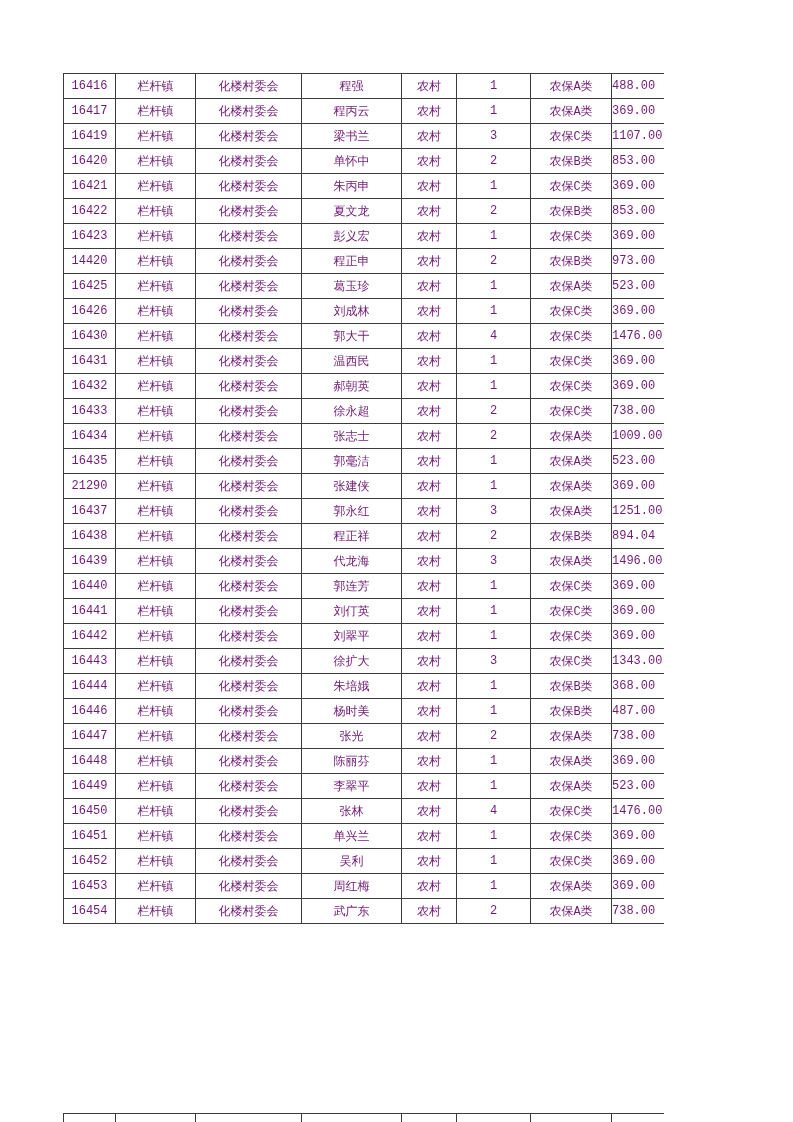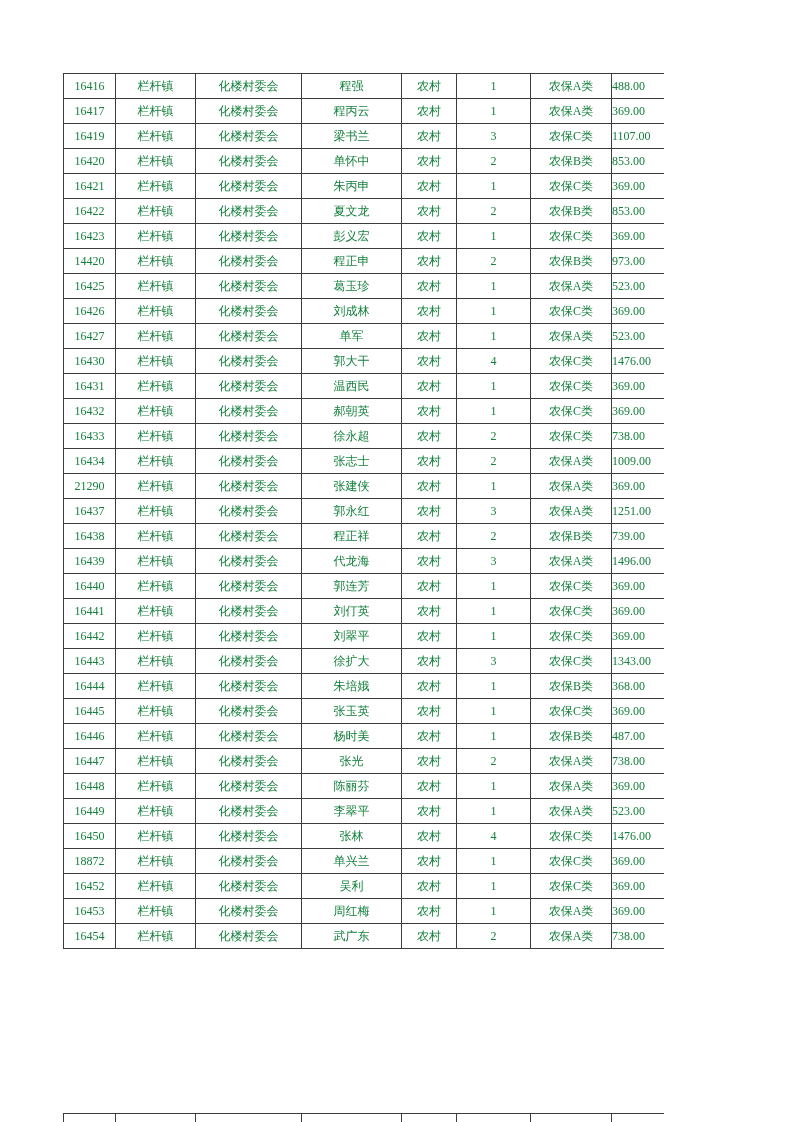--- a/index.html
+++ b/index.html
@@ -6,22 +6,22 @@
     margin: 0;
     padding: 0;
     background: #ffffff;
   }
   .page {
     position: relative;
     width: 664px;
     height: 1122px;
     background: #ffffff;
     overflow: hidden;
-    font-family: Liberation Serif, serif;
-    color: #15803d;
+    font-family: Liberation Mono, monospace;
+    color: #701a75;
   }
   table.records {
     position: absolute;
     left: 63px;
     top: 73px;
     width: 623px;
     border-collapse: collapse;
     table-layout: fixed;
     font-size: 12px;
   }
@@ -182,256 +182,246 @@
     <td class="c-id">16426</td>
     <td class="c-town">栏杆镇</td>
     <td class="c-village">化楼村委会</td>
     <td class="c-name">刘成林</td>
     <td class="c-res">农村</td>
     <td class="c-count">1</td>
     <td class="c-cat">农保C类</td>
     <td class="c-amt">369.00</td>
   </tr>
 
-  <tr>
-    <td class="c-id">16427</td>
-    <td class="c-town">栏杆镇</td>
-    <td class="c-village">化楼村委会</td>
-    <td class="c-name">单军</td>
+
+
+
+  <tr>
+    <td class="c-id">16430</td>
+    <td class="c-town">栏杆镇</td>
+    <td class="c-village">化楼村委会</td>
+    <td class="c-name">郭大干</td>
+    <td class="c-res">农村</td>
+    <td class="c-count">4</td>
+    <td class="c-cat">农保C类</td>
+    <td class="c-amt">1476.00</td>
+  </tr>
+
+  <tr>
+    <td class="c-id">16431</td>
+    <td class="c-town">栏杆镇</td>
+    <td class="c-village">化楼村委会</td>
+    <td class="c-name">温西民</td>
+    <td class="c-res">农村</td>
+    <td class="c-count">1</td>
+    <td class="c-cat">农保C类</td>
+    <td class="c-amt">369.00</td>
+  </tr>
+
+  <tr>
+    <td class="c-id">16432</td>
+    <td class="c-town">栏杆镇</td>
+    <td class="c-village">化楼村委会</td>
+    <td class="c-name">郝朝英</td>
+    <td class="c-res">农村</td>
+    <td class="c-count">1</td>
+    <td class="c-cat">农保C类</td>
+    <td class="c-amt">369.00</td>
+  </tr>
+
+  <tr>
+    <td class="c-id">16433</td>
+    <td class="c-town">栏杆镇</td>
+    <td class="c-village">化楼村委会</td>
+    <td class="c-name">徐永超</td>
+    <td class="c-res">农村</td>
+    <td class="c-count">2</td>
+    <td class="c-cat">农保C类</td>
+    <td class="c-amt">738.00</td>
+  </tr>
+
+  <tr>
+    <td class="c-id">16434</td>
+    <td class="c-town">栏杆镇</td>
+    <td class="c-village">化楼村委会</td>
+    <td class="c-name">张志士</td>
+    <td class="c-res">农村</td>
+    <td class="c-count">2</td>
+    <td class="c-cat">农保A类</td>
+    <td class="c-amt">1009.00</td>
+  </tr>
+
+  <tr>
+    <td class="c-id">16435</td>
+    <td class="c-town">栏杆镇</td>
+    <td class="c-village">化楼村委会</td>
+    <td class="c-name">郭毫洁</td>
     <td class="c-res">农村</td>
     <td class="c-count">1</td>
     <td class="c-cat">农保A类</td>
     <td class="c-amt">523.00</td>
   </tr>
 
-
-
-  <tr>
-    <td class="c-id">16430</td>
-    <td class="c-town">栏杆镇</td>
-    <td class="c-village">化楼村委会</td>
-    <td class="c-name">郭大干</td>
+  <tr>
+    <td class="c-id">21290</td>
+    <td class="c-town">栏杆镇</td>
+    <td class="c-village">化楼村委会</td>
+    <td class="c-name">张建侠</td>
+    <td class="c-res">农村</td>
+    <td class="c-count">1</td>
+    <td class="c-cat">农保A类</td>
+    <td class="c-amt">369.00</td>
+  </tr>
+
+  <tr>
+    <td class="c-id">16437</td>
+    <td class="c-town">栏杆镇</td>
+    <td class="c-village">化楼村委会</td>
+    <td class="c-name">郭永红</td>
+    <td class="c-res">农村</td>
+    <td class="c-count">3</td>
+    <td class="c-cat">农保A类</td>
+    <td class="c-amt">1251.00</td>
+  </tr>
+
+  <tr>
+    <td class="c-id">16438</td>
+    <td class="c-town">栏杆镇</td>
+    <td class="c-village">化楼村委会</td>
+    <td class="c-name">程正祥</td>
+    <td class="c-res">农村</td>
+    <td class="c-count">2</td>
+    <td class="c-cat">农保B类</td>
+    <td class="c-amt">894.04</td>
+  </tr>
+
+  <tr>
+    <td class="c-id">16439</td>
+    <td class="c-town">栏杆镇</td>
+    <td class="c-village">化楼村委会</td>
+    <td class="c-name">代龙海</td>
+    <td class="c-res">农村</td>
+    <td class="c-count">3</td>
+    <td class="c-cat">农保A类</td>
+    <td class="c-amt">1496.00</td>
+  </tr>
+
+  <tr>
+    <td class="c-id">16440</td>
+    <td class="c-town">栏杆镇</td>
+    <td class="c-village">化楼村委会</td>
+    <td class="c-name">郭连芳</td>
+    <td class="c-res">农村</td>
+    <td class="c-count">1</td>
+    <td class="c-cat">农保C类</td>
+    <td class="c-amt">369.00</td>
+  </tr>
+
+  <tr>
+    <td class="c-id">16441</td>
+    <td class="c-town">栏杆镇</td>
+    <td class="c-village">化楼村委会</td>
+    <td class="c-name">刘仃英</td>
+    <td class="c-res">农村</td>
+    <td class="c-count">1</td>
+    <td class="c-cat">农保C类</td>
+    <td class="c-amt">369.00</td>
+  </tr>
+
+  <tr>
+    <td class="c-id">16442</td>
+    <td class="c-town">栏杆镇</td>
+    <td class="c-village">化楼村委会</td>
+    <td class="c-name">刘翠平</td>
+    <td class="c-res">农村</td>
+    <td class="c-count">1</td>
+    <td class="c-cat">农保C类</td>
+    <td class="c-amt">369.00</td>
+  </tr>
+
+  <tr>
+    <td class="c-id">16443</td>
+    <td class="c-town">栏杆镇</td>
+    <td class="c-village">化楼村委会</td>
+    <td class="c-name">徐扩大</td>
+    <td class="c-res">农村</td>
+    <td class="c-count">3</td>
+    <td class="c-cat">农保C类</td>
+    <td class="c-amt">1343.00</td>
+  </tr>
+
+  <tr>
+    <td class="c-id">16444</td>
+    <td class="c-town">栏杆镇</td>
+    <td class="c-village">化楼村委会</td>
+    <td class="c-name">朱培娥</td>
+    <td class="c-res">农村</td>
+    <td class="c-count">1</td>
+    <td class="c-cat">农保B类</td>
+    <td class="c-amt">368.00</td>
+  </tr>
+
+
+  <tr>
+    <td class="c-id">16446</td>
+    <td class="c-town">栏杆镇</td>
+    <td class="c-village">化楼村委会</td>
+    <td class="c-name">杨时美</td>
+    <td class="c-res">农村</td>
+    <td class="c-count">1</td>
+    <td class="c-cat">农保B类</td>
+    <td class="c-amt">487.00</td>
+  </tr>
+
+  <tr>
+    <td class="c-id">16447</td>
+    <td class="c-town">栏杆镇</td>
+    <td class="c-village">化楼村委会</td>
+    <td class="c-name">张光</td>
+    <td class="c-res">农村</td>
+    <td class="c-count">2</td>
+    <td class="c-cat">农保A类</td>
+    <td class="c-amt">738.00</td>
+  </tr>
+
+  <tr>
+    <td class="c-id">16448</td>
+    <td class="c-town">栏杆镇</td>
+    <td class="c-village">化楼村委会</td>
+    <td class="c-name">陈丽芬</td>
+    <td class="c-res">农村</td>
+    <td class="c-count">1</td>
+    <td class="c-cat">农保A类</td>
+    <td class="c-amt">369.00</td>
+  </tr>
+
+  <tr>
+    <td class="c-id">16449</td>
+    <td class="c-town">栏杆镇</td>
+    <td class="c-village">化楼村委会</td>
+    <td class="c-name">李翠平</td>
+    <td class="c-res">农村</td>
+    <td class="c-count">1</td>
+    <td class="c-cat">农保A类</td>
+    <td class="c-amt">523.00</td>
+  </tr>
+
+  <tr>
+    <td class="c-id">16450</td>
+    <td class="c-town">栏杆镇</td>
+    <td class="c-village">化楼村委会</td>
+    <td class="c-name">张林</td>
     <td class="c-res">农村</td>
     <td class="c-count">4</td>
     <td class="c-cat">农保C类</td>
     <td class="c-amt">1476.00</td>
   </tr>
 
   <tr>
-    <td class="c-id">16431</td>
-    <td class="c-town">栏杆镇</td>
-    <td class="c-village">化楼村委会</td>
-    <td class="c-name">温西民</td>
-    <td class="c-res">农村</td>
-    <td class="c-count">1</td>
-    <td class="c-cat">农保C类</td>
-    <td class="c-amt">369.00</td>
-  </tr>
-
-  <tr>
-    <td class="c-id">16432</td>
-    <td class="c-town">栏杆镇</td>
-    <td class="c-village">化楼村委会</td>
-    <td class="c-name">郝朝英</td>
-    <td class="c-res">农村</td>
-    <td class="c-count">1</td>
-    <td class="c-cat">农保C类</td>
-    <td class="c-amt">369.00</td>
-  </tr>
-
-  <tr>
-    <td class="c-id">16433</td>
-    <td class="c-town">栏杆镇</td>
-    <td class="c-village">化楼村委会</td>
-    <td class="c-name">徐永超</td>
-    <td class="c-res">农村</td>
-    <td class="c-count">2</td>
-    <td class="c-cat">农保C类</td>
-    <td class="c-amt">738.00</td>
-  </tr>
-
-  <tr>
-    <td class="c-id">16434</td>
-    <td class="c-town">栏杆镇</td>
-    <td class="c-village">化楼村委会</td>
-    <td class="c-name">张志士</td>
-    <td class="c-res">农村</td>
-    <td class="c-count">2</td>
-    <td class="c-cat">农保A类</td>
-    <td class="c-amt">1009.00</td>
-  </tr>
-
-
-  <tr>
-    <td class="c-id">21290</td>
-    <td class="c-town">栏杆镇</td>
-    <td class="c-village">化楼村委会</td>
-    <td class="c-name">张建侠</td>
-    <td class="c-res">农村</td>
-    <td class="c-count">1</td>
-    <td class="c-cat">农保A类</td>
-    <td class="c-amt">369.00</td>
-  </tr>
-
-  <tr>
-    <td class="c-id">16437</td>
-    <td class="c-town">栏杆镇</td>
-    <td class="c-village">化楼村委会</td>
-    <td class="c-name">郭永红</td>
-    <td class="c-res">农村</td>
-    <td class="c-count">3</td>
-    <td class="c-cat">农保A类</td>
-    <td class="c-amt">1251.00</td>
-  </tr>
-
-  <tr>
-    <td class="c-id">16438</td>
-    <td class="c-town">栏杆镇</td>
-    <td class="c-village">化楼村委会</td>
-    <td class="c-name">程正祥</td>
-    <td class="c-res">农村</td>
-    <td class="c-count">2</td>
-    <td class="c-cat">农保B类</td>
-    <td class="c-amt">739.00</td>
-  </tr>
-
-  <tr>
-    <td class="c-id">16439</td>
-    <td class="c-town">栏杆镇</td>
-    <td class="c-village">化楼村委会</td>
-    <td class="c-name">代龙海</td>
-    <td class="c-res">农村</td>
-    <td class="c-count">3</td>
-    <td class="c-cat">农保A类</td>
-    <td class="c-amt">1496.00</td>
-  </tr>
-
-  <tr>
-    <td class="c-id">16440</td>
-    <td class="c-town">栏杆镇</td>
-    <td class="c-village">化楼村委会</td>
-    <td class="c-name">郭连芳</td>
-    <td class="c-res">农村</td>
-    <td class="c-count">1</td>
-    <td class="c-cat">农保C类</td>
-    <td class="c-amt">369.00</td>
-  </tr>
-
-  <tr>
-    <td class="c-id">16441</td>
-    <td class="c-town">栏杆镇</td>
-    <td class="c-village">化楼村委会</td>
-    <td class="c-name">刘仃英</td>
-    <td class="c-res">农村</td>
-    <td class="c-count">1</td>
-    <td class="c-cat">农保C类</td>
-    <td class="c-amt">369.00</td>
-  </tr>
-
-  <tr>
-    <td class="c-id">16442</td>
-    <td class="c-town">栏杆镇</td>
-    <td class="c-village">化楼村委会</td>
-    <td class="c-name">刘翠平</td>
-    <td class="c-res">农村</td>
-    <td class="c-count">1</td>
-    <td class="c-cat">农保C类</td>
-    <td class="c-amt">369.00</td>
-  </tr>
-
-  <tr>
-    <td class="c-id">16443</td>
-    <td class="c-town">栏杆镇</td>
-    <td class="c-village">化楼村委会</td>
-    <td class="c-name">徐扩大</td>
-    <td class="c-res">农村</td>
-    <td class="c-count">3</td>
-    <td class="c-cat">农保C类</td>
-    <td class="c-amt">1343.00</td>
-  </tr>
-
-  <tr>
-    <td class="c-id">16444</td>
-    <td class="c-town">栏杆镇</td>
-    <td class="c-village">化楼村委会</td>
-    <td class="c-name">朱培娥</td>
-    <td class="c-res">农村</td>
-    <td class="c-count">1</td>
-    <td class="c-cat">农保B类</td>
-    <td class="c-amt">368.00</td>
-  </tr>
-
-  <tr>
-    <td class="c-id">16445</td>
-    <td class="c-town">栏杆镇</td>
-    <td class="c-village">化楼村委会</td>
-    <td class="c-name">张玉英</td>
-    <td class="c-res">农村</td>
-    <td class="c-count">1</td>
-    <td class="c-cat">农保C类</td>
-    <td class="c-amt">369.00</td>
-  </tr>
-
-  <tr>
-    <td class="c-id">16446</td>
-    <td class="c-town">栏杆镇</td>
-    <td class="c-village">化楼村委会</td>
-    <td class="c-name">杨时美</td>
-    <td class="c-res">农村</td>
-    <td class="c-count">1</td>
-    <td class="c-cat">农保B类</td>
-    <td class="c-amt">487.00</td>
-  </tr>
-
-  <tr>
-    <td class="c-id">16447</td>
-    <td class="c-town">栏杆镇</td>
-    <td class="c-village">化楼村委会</td>
-    <td class="c-name">张光</td>
-    <td class="c-res">农村</td>
-    <td class="c-count">2</td>
-    <td class="c-cat">农保A类</td>
-    <td class="c-amt">738.00</td>
-  </tr>
-
-  <tr>
-    <td class="c-id">16448</td>
-    <td class="c-town">栏杆镇</td>
-    <td class="c-village">化楼村委会</td>
-    <td class="c-name">陈丽芬</td>
-    <td class="c-res">农村</td>
-    <td class="c-count">1</td>
-    <td class="c-cat">农保A类</td>
-    <td class="c-amt">369.00</td>
-  </tr>
-
-  <tr>
-    <td class="c-id">16449</td>
-    <td class="c-town">栏杆镇</td>
-    <td class="c-village">化楼村委会</td>
-    <td class="c-name">李翠平</td>
-    <td class="c-res">农村</td>
-    <td class="c-count">1</td>
-    <td class="c-cat">农保A类</td>
-    <td class="c-amt">523.00</td>
-  </tr>
-
-  <tr>
-    <td class="c-id">16450</td>
-    <td class="c-town">栏杆镇</td>
-    <td class="c-village">化楼村委会</td>
-    <td class="c-name">张林</td>
-    <td class="c-res">农村</td>
-    <td class="c-count">4</td>
-    <td class="c-cat">农保C类</td>
-    <td class="c-amt">1476.00</td>
-  </tr>
-
-  <tr>
-    <td class="c-id">18872</td>
+    <td class="c-id">16451</td>
     <td class="c-town">栏杆镇</td>
     <td class="c-village">化楼村委会</td>
     <td class="c-name">单兴兰</td>
     <td class="c-res">农村</td>
     <td class="c-count">1</td>
     <td class="c-cat">农保C类</td>
     <td class="c-amt">369.00</td>
   </tr>
 
   <tr>

